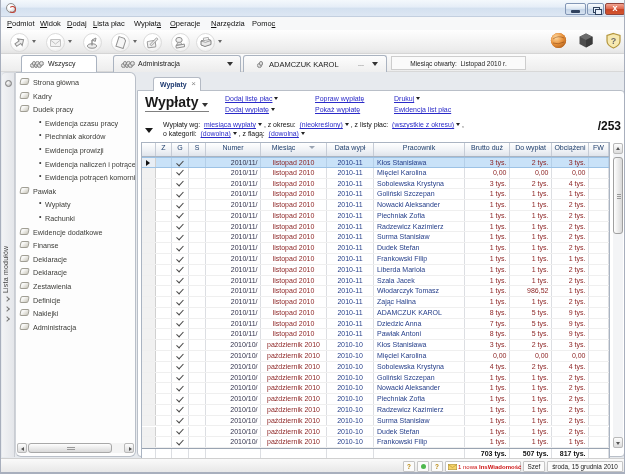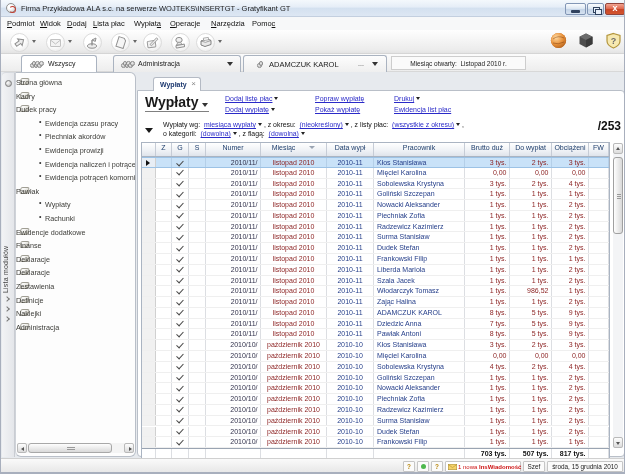--- a/index.html
+++ b/index.html
@@ -73,21 +73,21 @@
   background:radial-gradient(circle at 35% 35%, #fdfdfd, #ababab); border:1px solid #7d7d7d; }
 
 
 .sidebar { position:absolute; left:14px; top:72px; width:121px; height:385px;
   background:#fdfdfd; border:1px solid #b9bfc8; border-left:1px solid #cfd3d9;
   border-radius:0 6px 6px 6px; }
 .ti { position:absolute; left:0; height:13px; width:119px; white-space:nowrap; overflow:hidden; }
 .tico { position:absolute; left:4px; top:2px; width:9px; height:7px; border-radius:2px;
   background:linear-gradient(135deg,#f8f8f6 30%,#d8d6cd 80%,#bdbbb2); border:0.6px solid #a09e94;
   transform:skewX(-12deg); }
-.tl { position:absolute; left:0; top:2px; font-size:7.2px; color:#3c3c38; }
+.tl { position:absolute; left:17px; top:2px; font-size:7.2px; color:#3c3c38; }
 .bull { position:absolute; left:23px; top:1px; font-size:7px; color:#333; }
 .tsl { position:absolute; left:29px; top:2px; font-size:7.2px; color:#3c3c38; }
 .hsb { position:absolute; left:1px; bottom:3px; width:117px; height:10px; background:#f4f4f4; }
 .hsb .la,.hsb .ra { position:absolute; top:0; width:10px; height:10px; border:1px solid #b9b9b9;
   border-radius:2px; background:linear-gradient(#fdfdfd,#dcdcdc); }
 .hsb .la { left:0; } .hsb .ra { right:0; }
 .hsb .la:before { content:""; position:absolute; left:3px; top:2.5px; width:0; height:0;
   border-top:2.5px solid transparent; border-bottom:2.5px solid transparent; border-right:3.5px solid #555; }
 .hsb .ra:before { content:""; position:absolute; left:3.5px; top:2.5px; width:0; height:0;
   border-top:2.5px solid transparent; border-bottom:2.5px solid transparent; border-left:3.5px solid #555; }
@@ -166,21 +166,20 @@
 
 .statusbar { position:absolute; left:0; top:458px; width:625px; height:14px;
   background:linear-gradient(#fafafa,#e8e8e8); border-top:1px solid #d0d0d0; font-size:6.4px; }
 .sbox { position:absolute; top:1.5px; height:11px; border:1px solid #c6c6c6; background:#fbfbfb;
   border-radius:1px; text-align:center; line-height:10px; }
 </style></head>
 <body>
 
 <div class="titlebar">
   <div class="appico"></div>
-  <div class="title">Firma Przykładowa ALA s.c. na serwerze WOJTEKS\INSERTGT - Gratyfikant GT</div>
   <div class="wbtn min"></div>
     <div class="wbtn res"></div>
     <div class="wbtn cls"></div>
 </div>
 
 <div class="menubar">
   <span style="left:6px"><u>P</u>odmiot</span>
   <span style="left:39px"><u>W</u>idok</span>
   <span style="left:66px"><u>D</u>odaj</span>
   <span style="left:92px"><u>L</u>ista płac</span>

